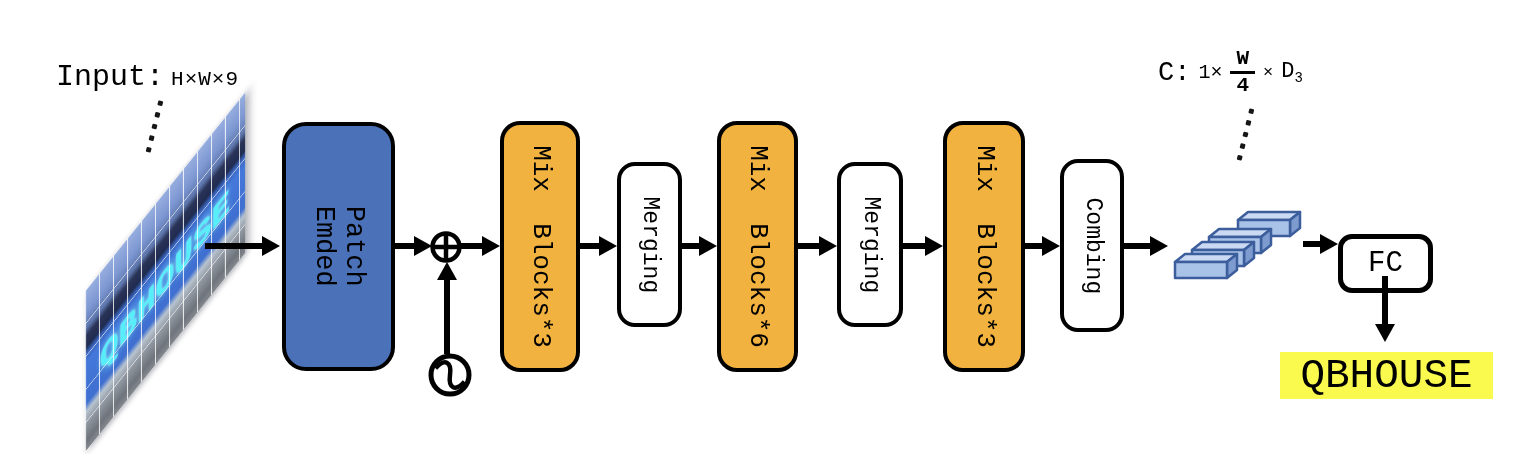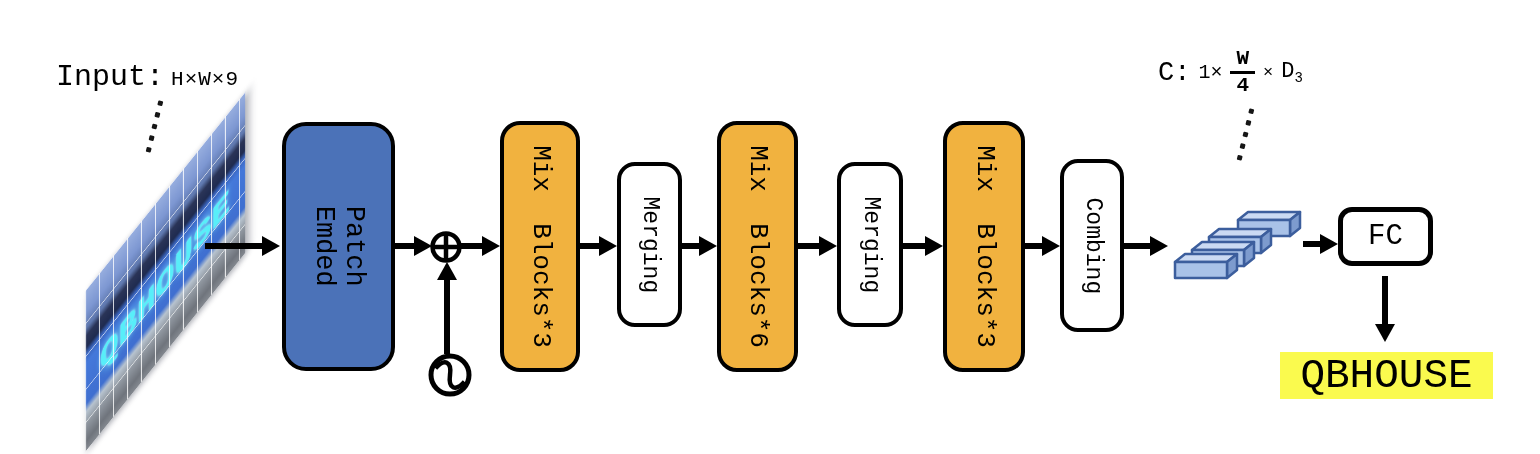--- a/index.html
+++ b/index.html
@@ -45,21 +45,21 @@
   .mix{background:var(--block-orange,#F1B23F);border-radius:20px;}
   .mix span{font-size:26px;}
   .mix1{left:500px;top:97px;width:80px;height:251px;}
   .mix2{left:717px;top:97px;width:81px;height:251px;}
   .mix3{left:943px;top:97px;width:82px;height:251px;}
   .white-blk{background:#fff;border-radius:18px;}
   .white-blk span{font-size:23px;}
   .merge1{left:617px;top:138px;width:65px;height:165px;}
   .merge2{left:837px;top:138px;width:66px;height:165px;}
   .combine{left:1060px;top:135px;width:64px;height:173px;}
-  .fc{left:1338px;top:183px;width:95px;height:59px;border-radius:14px;border-width:5px;background:#fff;
+  .fc{left:1338px;top:210px;width:95px;height:59px;border-radius:14px;border-width:5px;background:#fff;
       display:flex;align-items:center;justify-content:center;font-size:29px;}
   
   .ln{position:absolute;background:#000;}
   .h-right{position:absolute;width:0;height:0;border-top:10px solid transparent;border-bottom:10px solid transparent;border-left:18px solid #000;}
   .h-up{position:absolute;width:0;height:0;border-left:10px solid transparent;border-right:10px solid transparent;border-bottom:18px solid #000;}
   .h-down{position:absolute;width:0;height:0;border-left:10px solid transparent;border-right:10px solid transparent;border-top:18px solid #000;}
   
   .icon{position:absolute;}
   
   .c-annot{position:absolute;left:1158px;top:24px;display:flex;align-items:center;gap:8px;}

